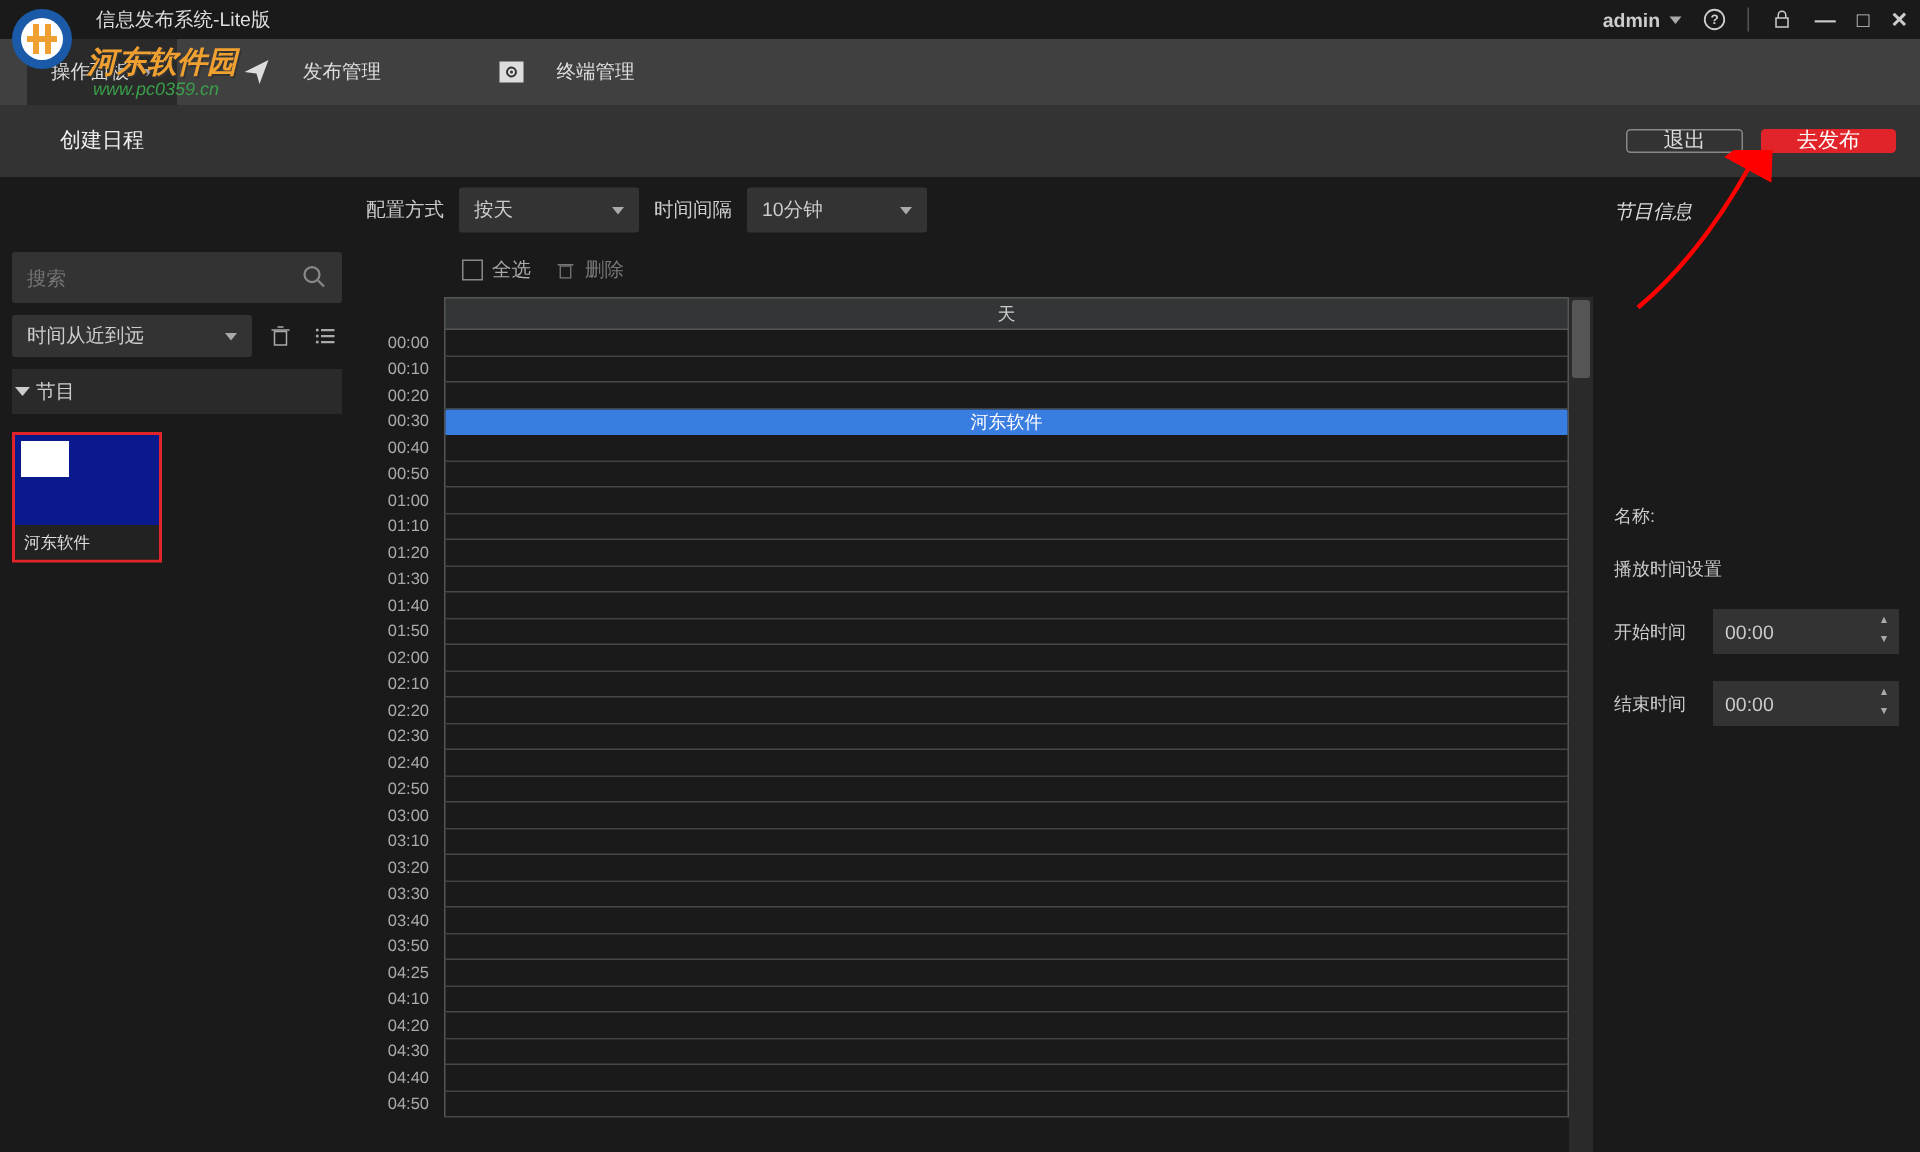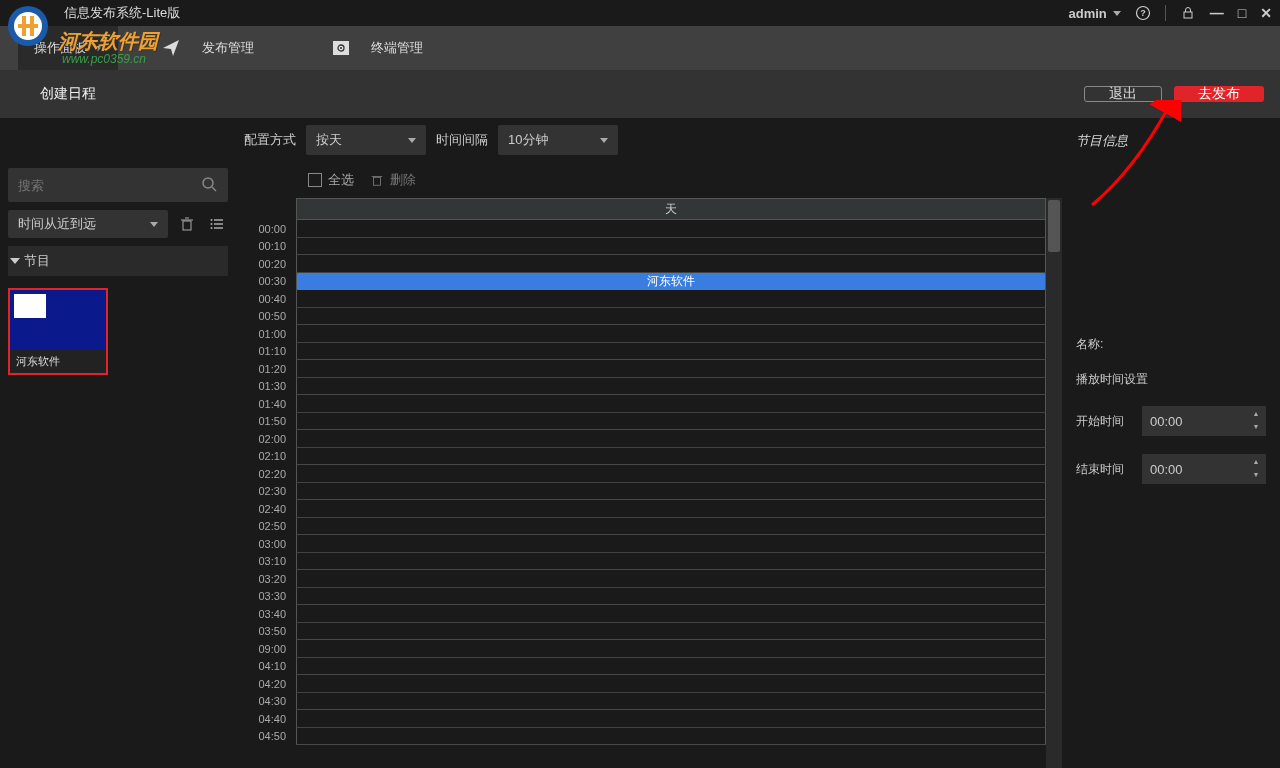--- a/index.html
+++ b/index.html
@@ -254,21 +254,21 @@
           <div class="time-cell">02:20</div>
           <div class="time-cell">02:30</div>
           <div class="time-cell">02:40</div>
           <div class="time-cell">02:50</div>
           <div class="time-cell">03:00</div>
           <div class="time-cell">03:10</div>
           <div class="time-cell">03:20</div>
           <div class="time-cell">03:30</div>
           <div class="time-cell">03:40</div>
           <div class="time-cell">03:50</div>
-          <div class="time-cell">09:00</div>
+          <div class="time-cell">04:25</div>
           <div class="time-cell">04:10</div>
           <div class="time-cell">04:20</div>
           <div class="time-cell">04:30</div>
           <div class="time-cell">04:40</div>
           <div class="time-cell">04:50</div>
         </div>
       <div class="grid-col">
         <div class="grid-hdr">天</div>
         <div id="grid-rows">
             <div class="grid-row"></div>

